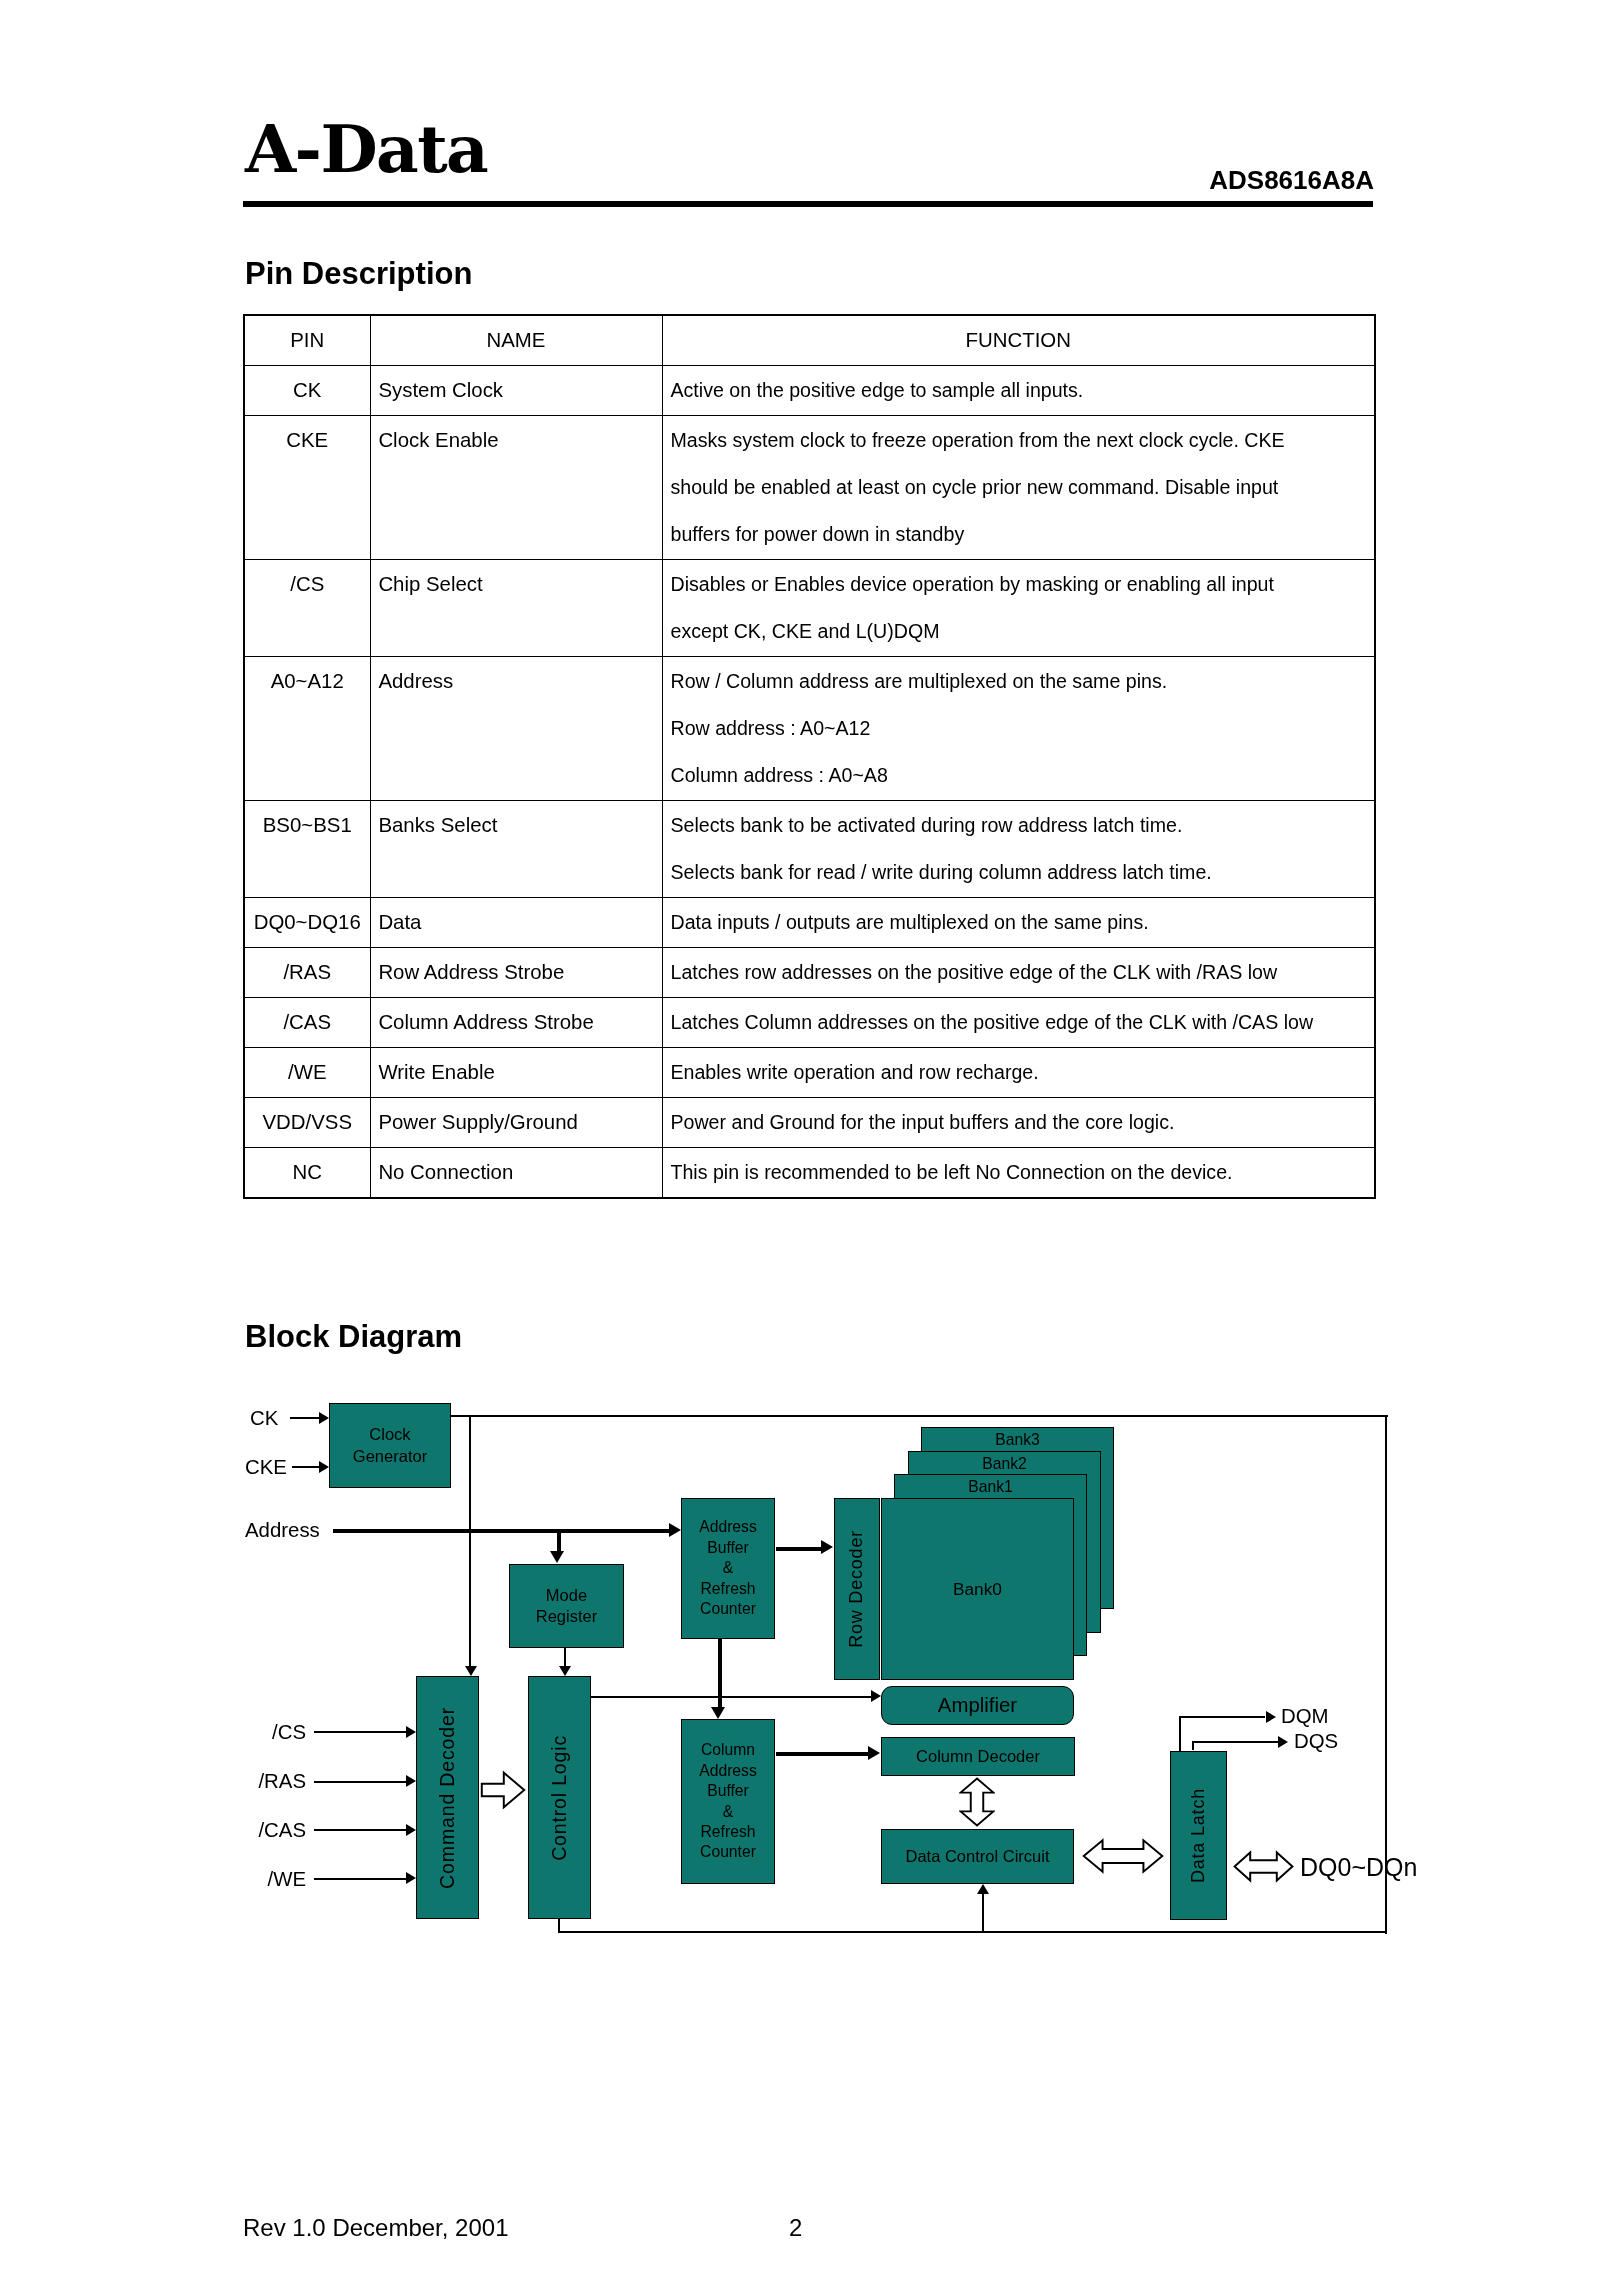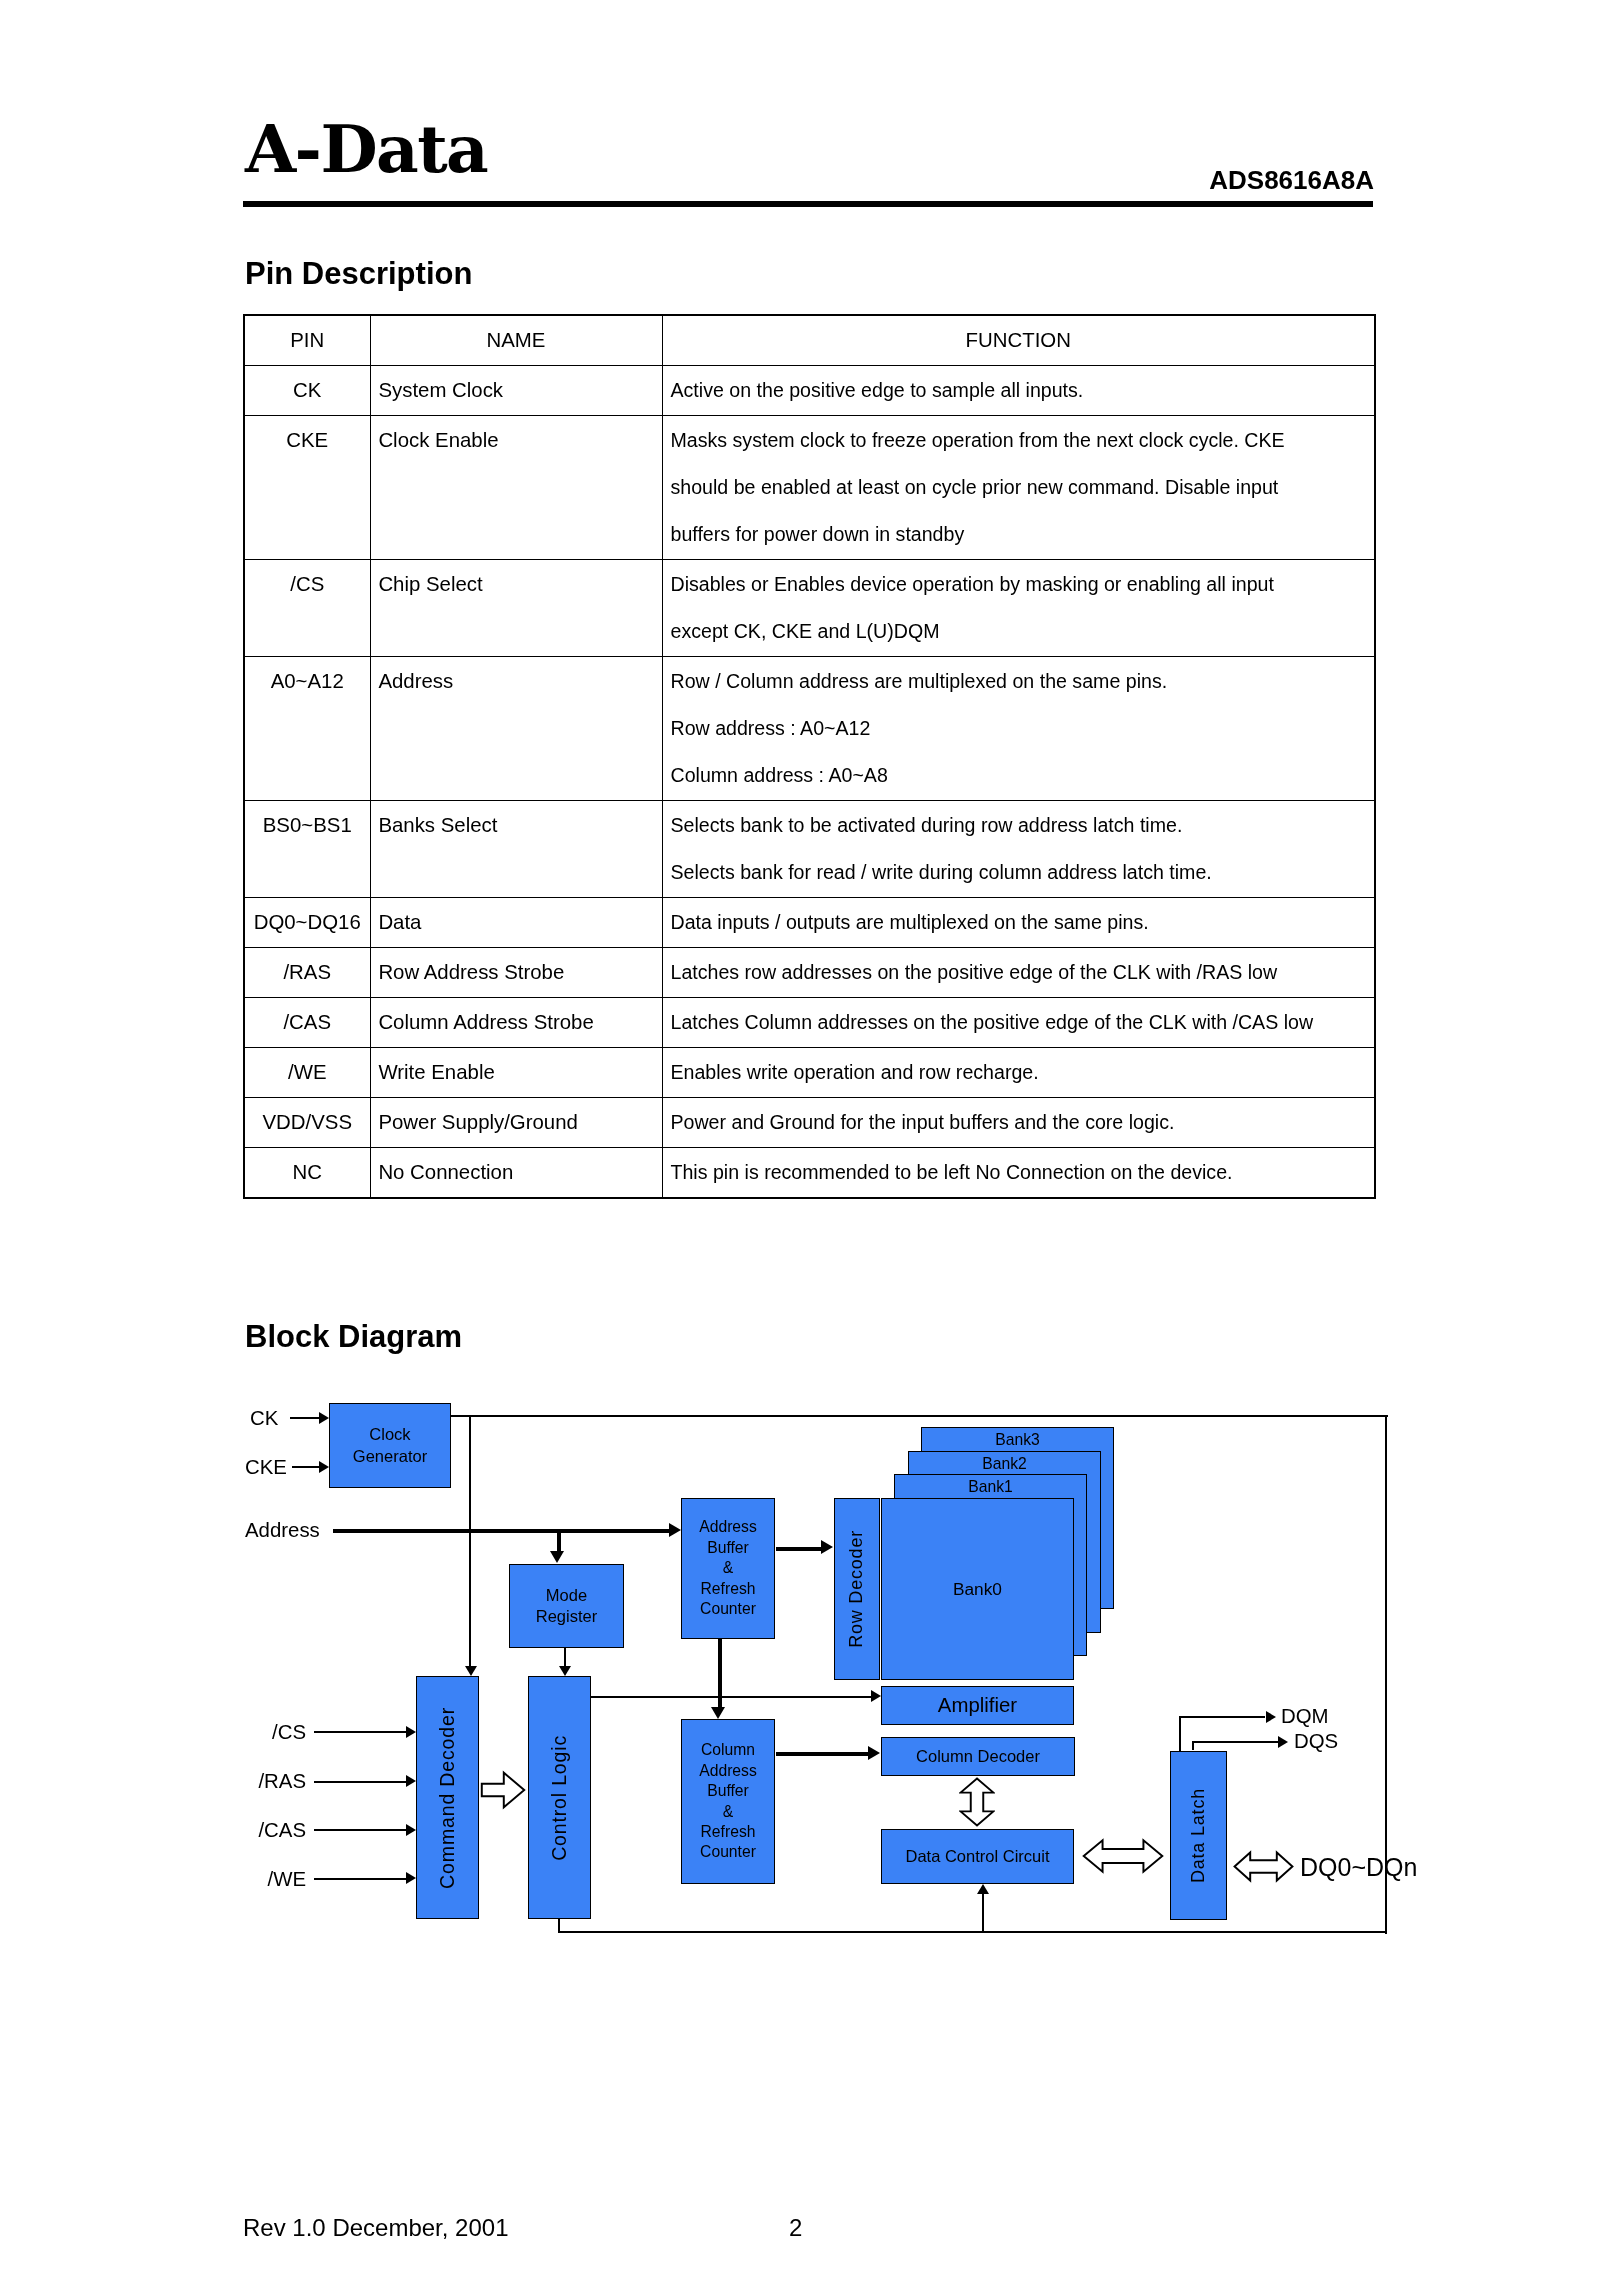--- a/index.html
+++ b/index.html
@@ -19,21 +19,21 @@
   table.pins{position:absolute;left:243px;top:314px;width:1130px;border-collapse:collapse;
         table-layout:fixed;border:2.4px solid #000;}
   .pins th,.pins td{border:1.6px solid #000;font-weight:400;vertical-align:top;
         line-height:47px;font-size:20.4px;}
   .pins th{text-align:center;}
   td.pin{text-align:center;}
   td.nm{padding-left:7.9px;padding-right:3.1px;}
   td.fn{padding-left:8px;white-space:pre;font-size:19.6px;}
 
   
-  .box{position:absolute;box-sizing:border-box;border:1.6px solid #000;background:#3b82f6;
+  .box{position:absolute;box-sizing:border-box;border:1.6px solid #000;background:#0f766e;
        display:flex;align-items:center;justify-content:center;text-align:center;
        font-size:16.5px;line-height:1.3;white-space:pre-line;}
   .bank-back{align-items:flex-start;font-size:15.7px;padding-top:1.6px;}
   .vbox span{writing-mode:vertical-rl;transform:rotate(180deg);font-size:19.6px;letter-spacing:0.8px;}
   .hline,.vline{position:absolute;background:#000;}
   .lbl{position:absolute;font-size:20.4px;}
   .lblr{position:absolute;font-size:20.4px;width:63px;text-align:right;}
   .ar{position:absolute;width:0;height:0;}
   .ar.r{border-top:6.3px solid transparent;border-bottom:6.3px solid transparent;border-left:10.2px solid #000;}
   .ar.d{border-left:6.3px solid transparent;border-right:6.3px solid transparent;border-top:10.2px solid #000;}
@@ -217,21 +217,21 @@
   </div>
 
   <div class="box bank-back" style="left:921px;top:1427px;width:193px;height:182px;z-index:1;">Bank3</div>
   <div class="box bank-back" style="left:908px;top:1451px;width:193px;height:182px;z-index:2;">Bank2</div>
   <div class="box bank-back" style="left:894px;top:1474px;width:193px;height:182px;z-index:3;">Bank1</div>
   <div class="box" style="left:881px;top:1498px;width:193px;height:182px;z-index:4;font-size:17.3px;">Bank0</div>
   <div class="box vbox" style="left:834px;top:1498px;width:46px;height:182px;z-index:4;">
     <span style="font-size:18px;">Row Decoder</span>
   </div>
 
-  <div class="box" style="left:881px;top:1686px;width:193px;height:39px;font-size:20.4px;">Amplifier</div>
+  <div class="box" style="left:881px;top:1686px;width:193px;height:39px;font-size:20.4px;border-radius:11px;">Amplifier</div>
   <div class="box" style="left:881px;top:1737px;width:194px;height:39px;">Column Decoder</div>
   <div class="box" style="left:881px;top:1829px;width:193px;height:55px;">Data Control Circuit</div>
   <div class="box vbox" style="left:1170px;top:1751px;width:57px;height:169px;">
     <span style="font-size:18px;">Data Latch</span>
   </div>
 
   <svg class="hollow" style="left:480px;top:1768px;" width="46" height="44" viewBox="0 0 58 56">
     <polygon points="2,20 30,20 30,6 56,28 30,50 30,36 2,36" fill="#fff" stroke="#000" stroke-width="2.5"></polygon>
   </svg>
   <svg class="hollow" style="left:959px;top:1777px;" width="36" height="50" viewBox="0 0 46 64">

